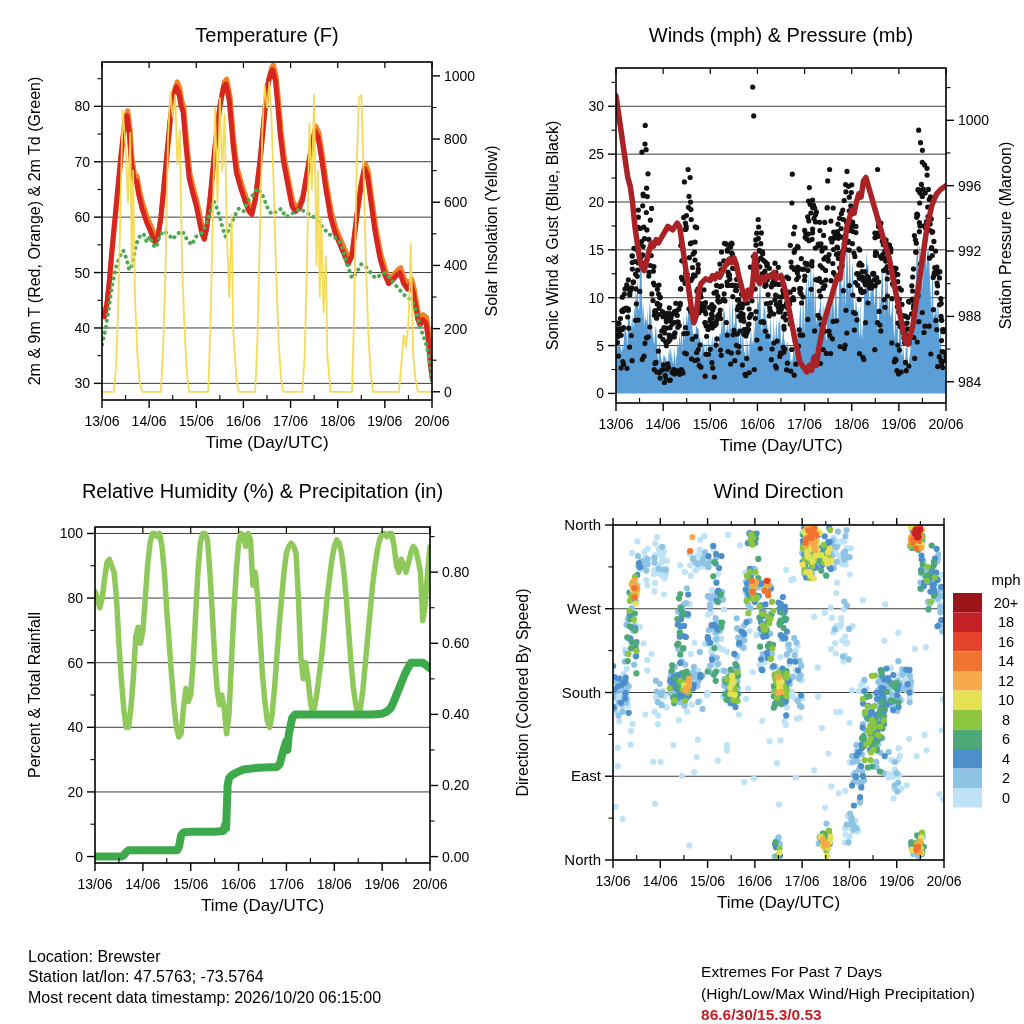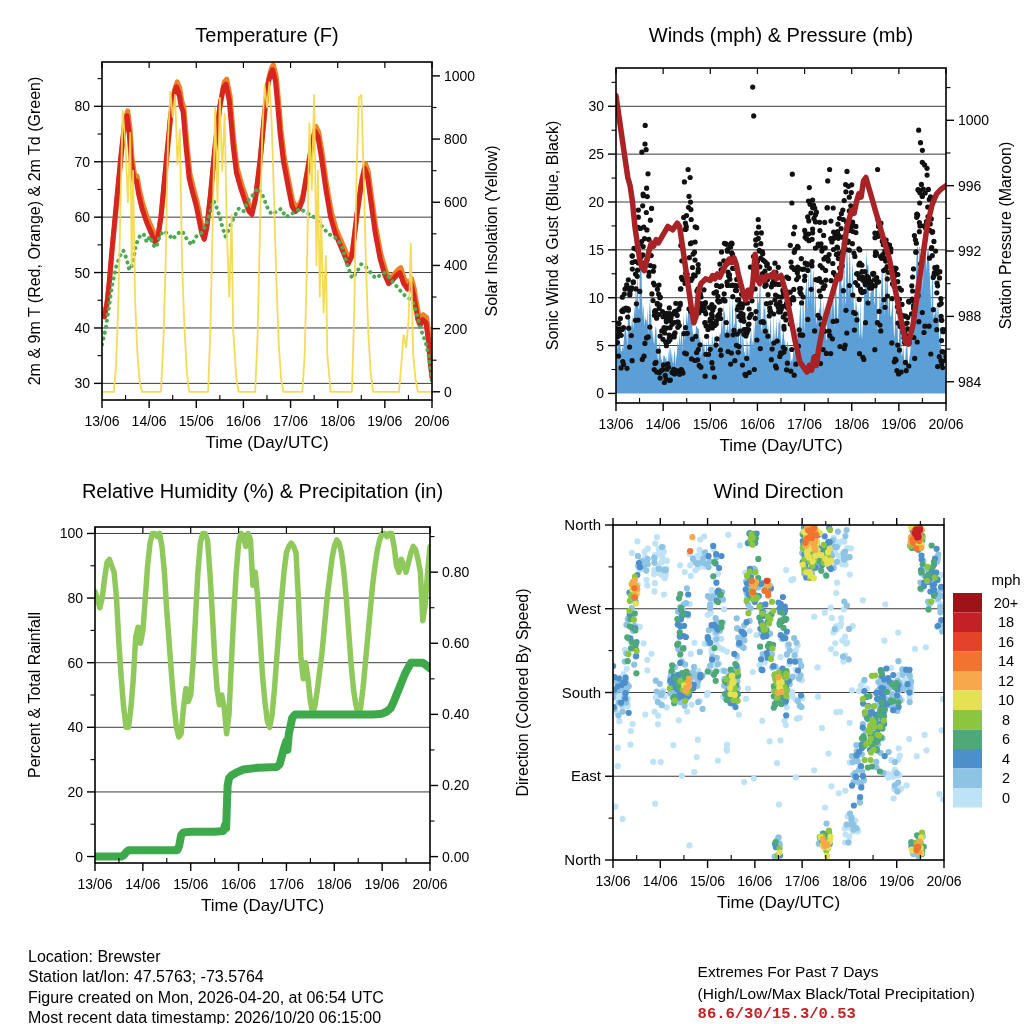--- a/index.html
+++ b/index.html
@@ -5,21 +5,21 @@
   html,body{margin:0;padding:0;background:#fff;}
   body{width:1024px;height:1024px;position:relative;overflow:hidden;
        font-family:"Liberation Sans",sans-serif;color:#000;}
   svg{position:absolute;display:block;}
   #panel-tl{left:0;top:0;}
   #panel-tr{left:512px;top:0;}
   #panel-bl{left:0;top:470px;}
   #panel-br{left:512px;top:470px;}
   .footer{position:absolute;left:28px;top:947px;font-size:16px;line-height:20.4px;}
   .extremes{position:absolute;right:49px;top:929px;font-size:15.5px;line-height:21.5px;margin-top:32px;}
-  .extremes .val{font-weight:bold;font-family:Liberation Mono, monospace;}
+  .extremes .val{font-weight:bold;}
 </style>
 </head>
 <body>
 
 <svg id="panel-tl" width="512" height="470">
     <defs>
       <clipPath id="clip-temperature">
         <rect x="102" y="62" width="330" height="338"></rect>
       </clipPath>
     </defs>
@@ -3181,21 +3181,20 @@
       <rect x="441" y="298.5" width="29" height="19.5" fill="#8fc3e4"></rect>
       <text x="494" y="313.25" font-size="14.5" text-anchor="middle" fill="#000" font-family="Liberation Sans, sans-serif">2</text>
       <rect x="441" y="318" width="29" height="19.5" fill="#bfe3f6"></rect>
       <text x="494" y="332.75" font-size="14.5" text-anchor="middle" fill="#000" font-family="Liberation Sans, sans-serif">0</text>
     </g>
   </svg>
 
 <div class="footer">
   <div>Location: Brewster</div>
   <div>Station lat/lon: 47.5763; -73.5764</div>
-  <div>Figure created on Mon, 2026-04-20, at 06:54 UTC</div>
   <div>Most recent data timestamp: 2026/10/20 06:15:00</div>
 </div>
 
 <div class="extremes">
   <div>Extremes For Past 7 Days</div>
-  <div>(High/Low/Max Black/Total Precipitation)</div>
+  <div>(High/Low/Max Wind/High Precipitation)</div>
   <div class="val" style="color: rgb(195, 32, 38);">86.6/30/15.3/0.53</div>
 </div>
 
 </body></html>

